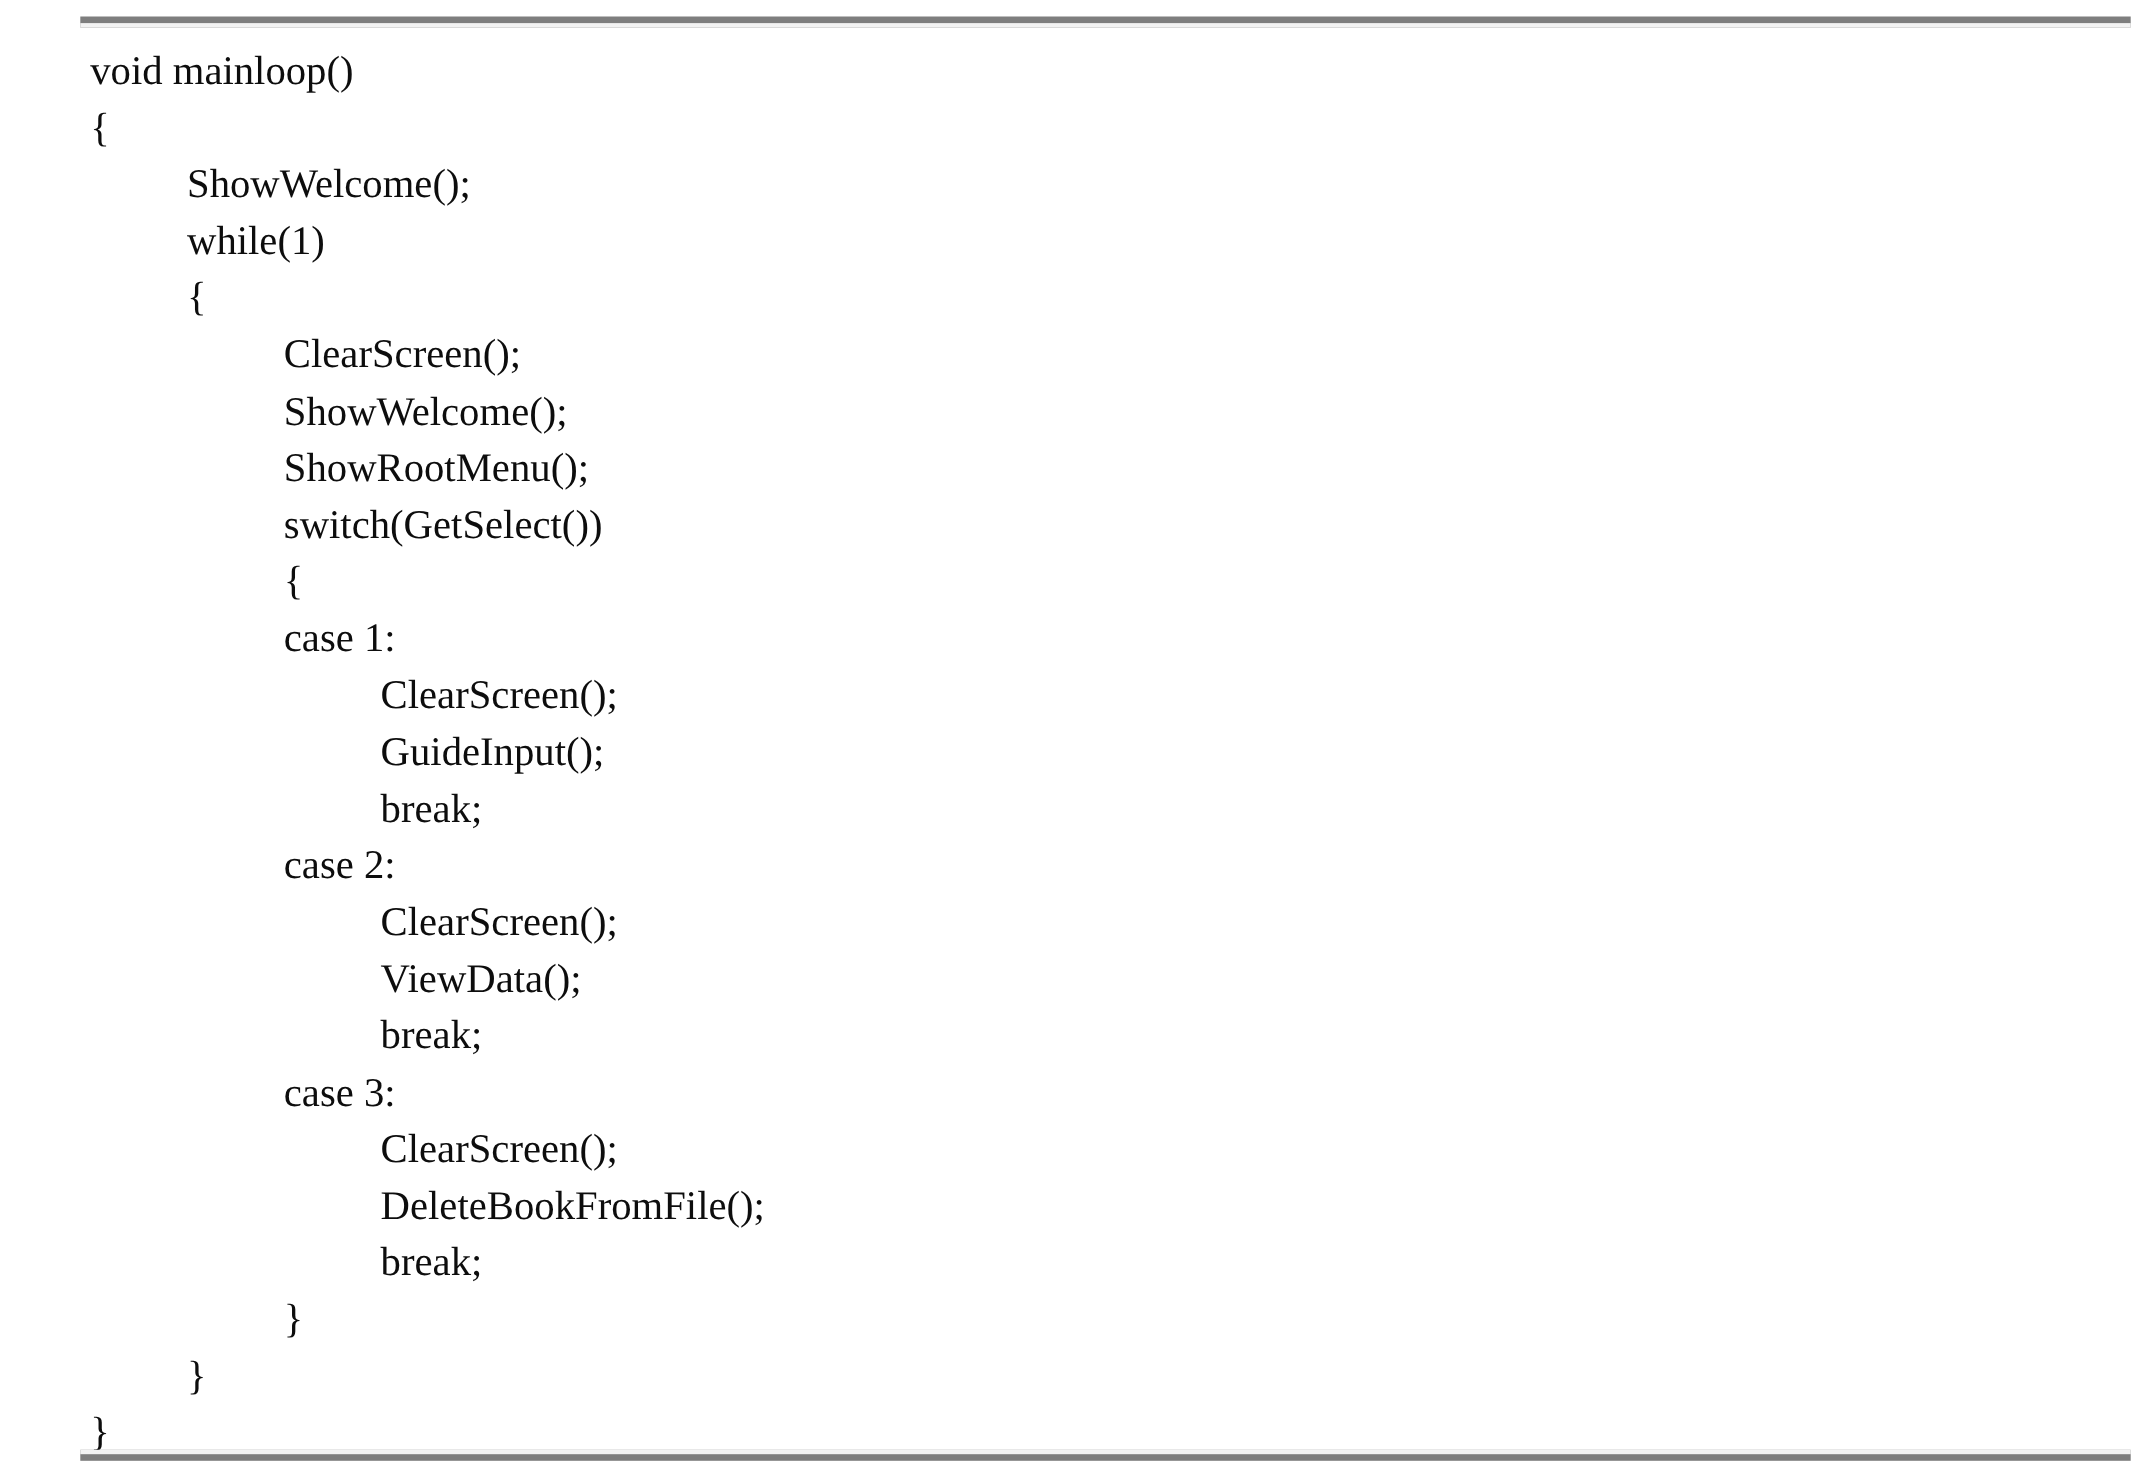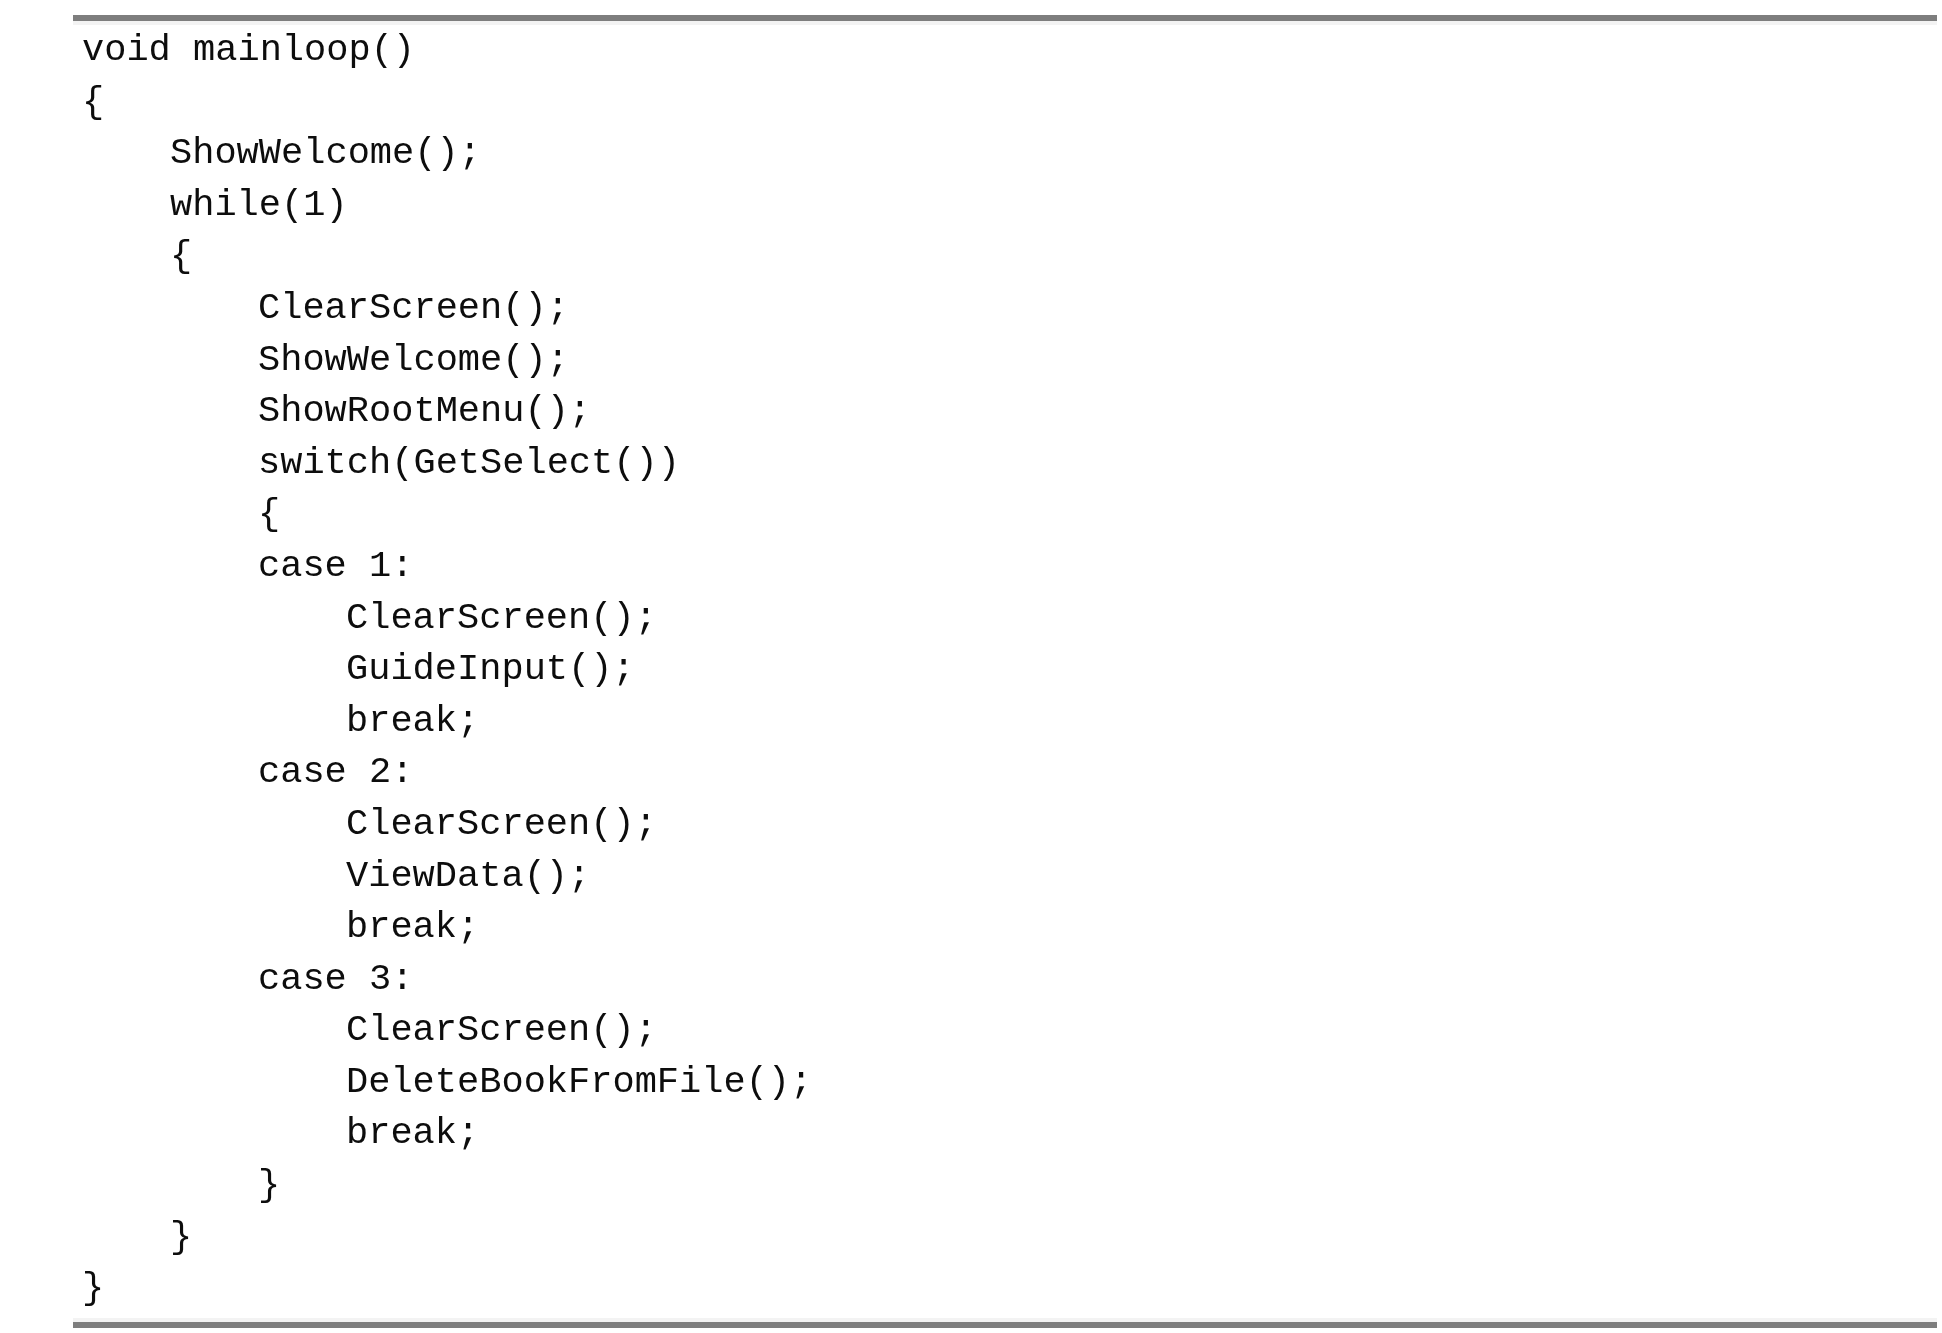--- a/index.html
+++ b/index.html
@@ -26,23 +26,23 @@
     top: 15px;
     border-bottom: 4px solid var(--rule-hi, #f3f3f3);
   }
   .rule-bottom {
     top: 1318px;
     border-top: 4px solid var(--rule-hi, #f3f3f3);
   }
   .code {
     position: absolute;
     left: 82px;
-    top: 25px;
+    top: 39px;
     margin: 0;
-    font-family: Liberation Mono, monospace;
+    font-family: Liberation Serif, serif;
     font-size: 37px;
     font-weight: 400;
     line-height: 51.6px;
     color: var(--text, #0d0d0d);
     white-space: pre;
     letter-spacing: 0;
   }
   .code-line { height: 51.6px; }
   .ind-0 { padding-left: 0; }
   .ind-1 { padding-left: 88px; }

